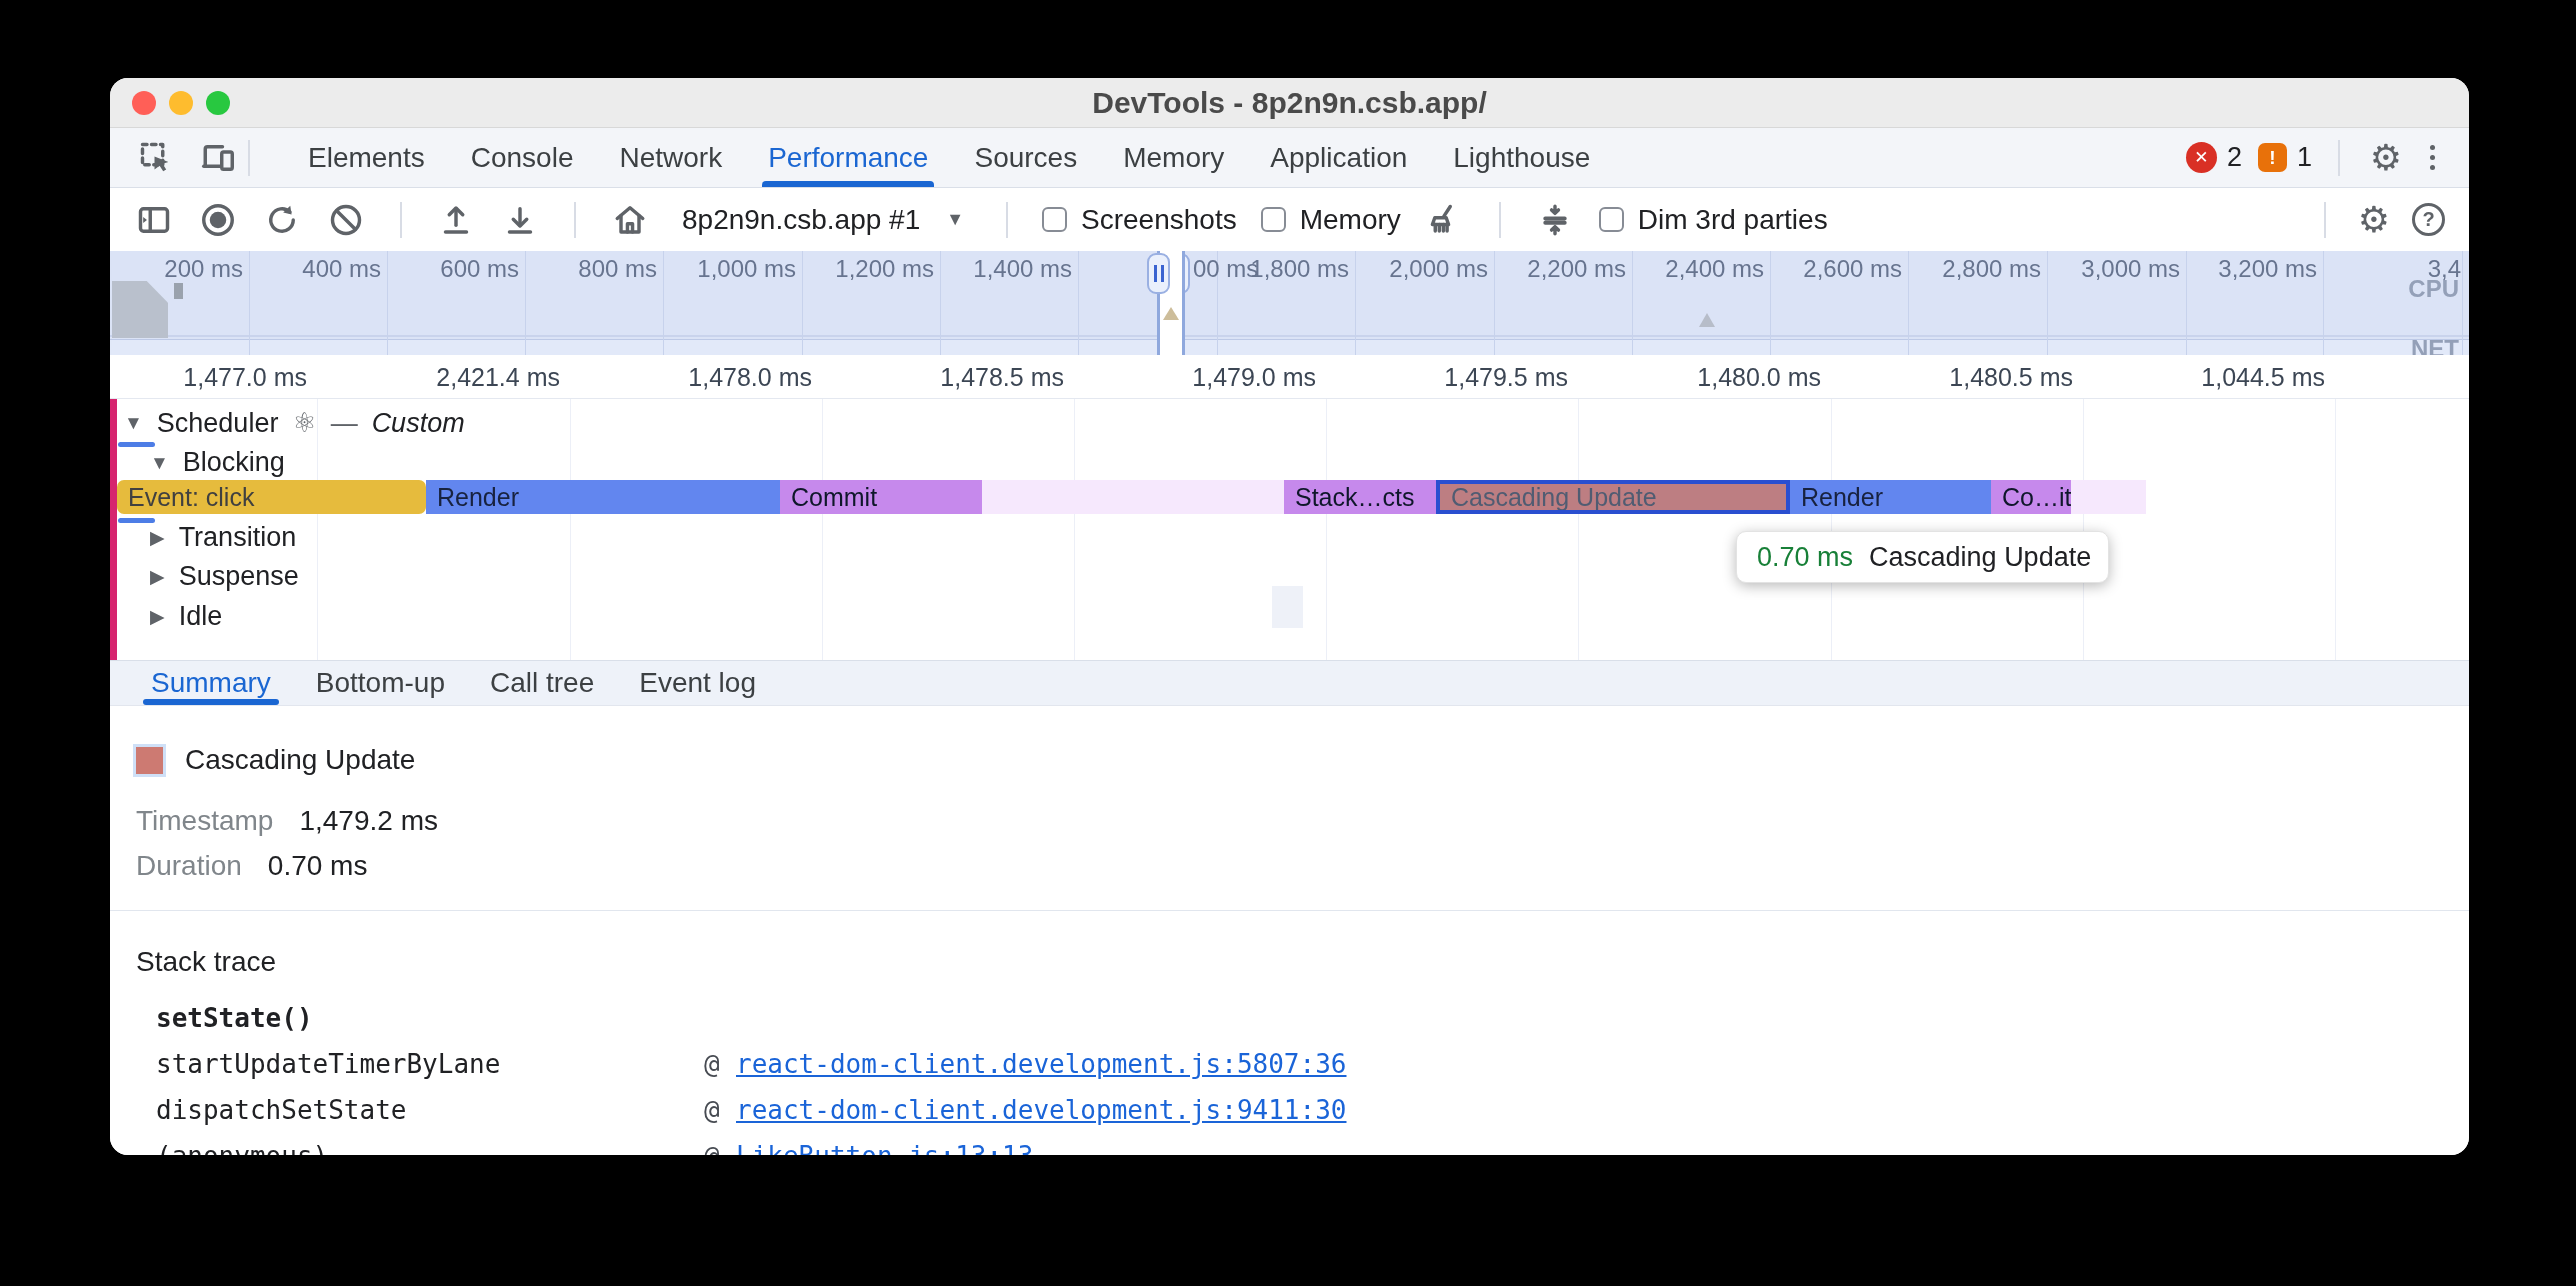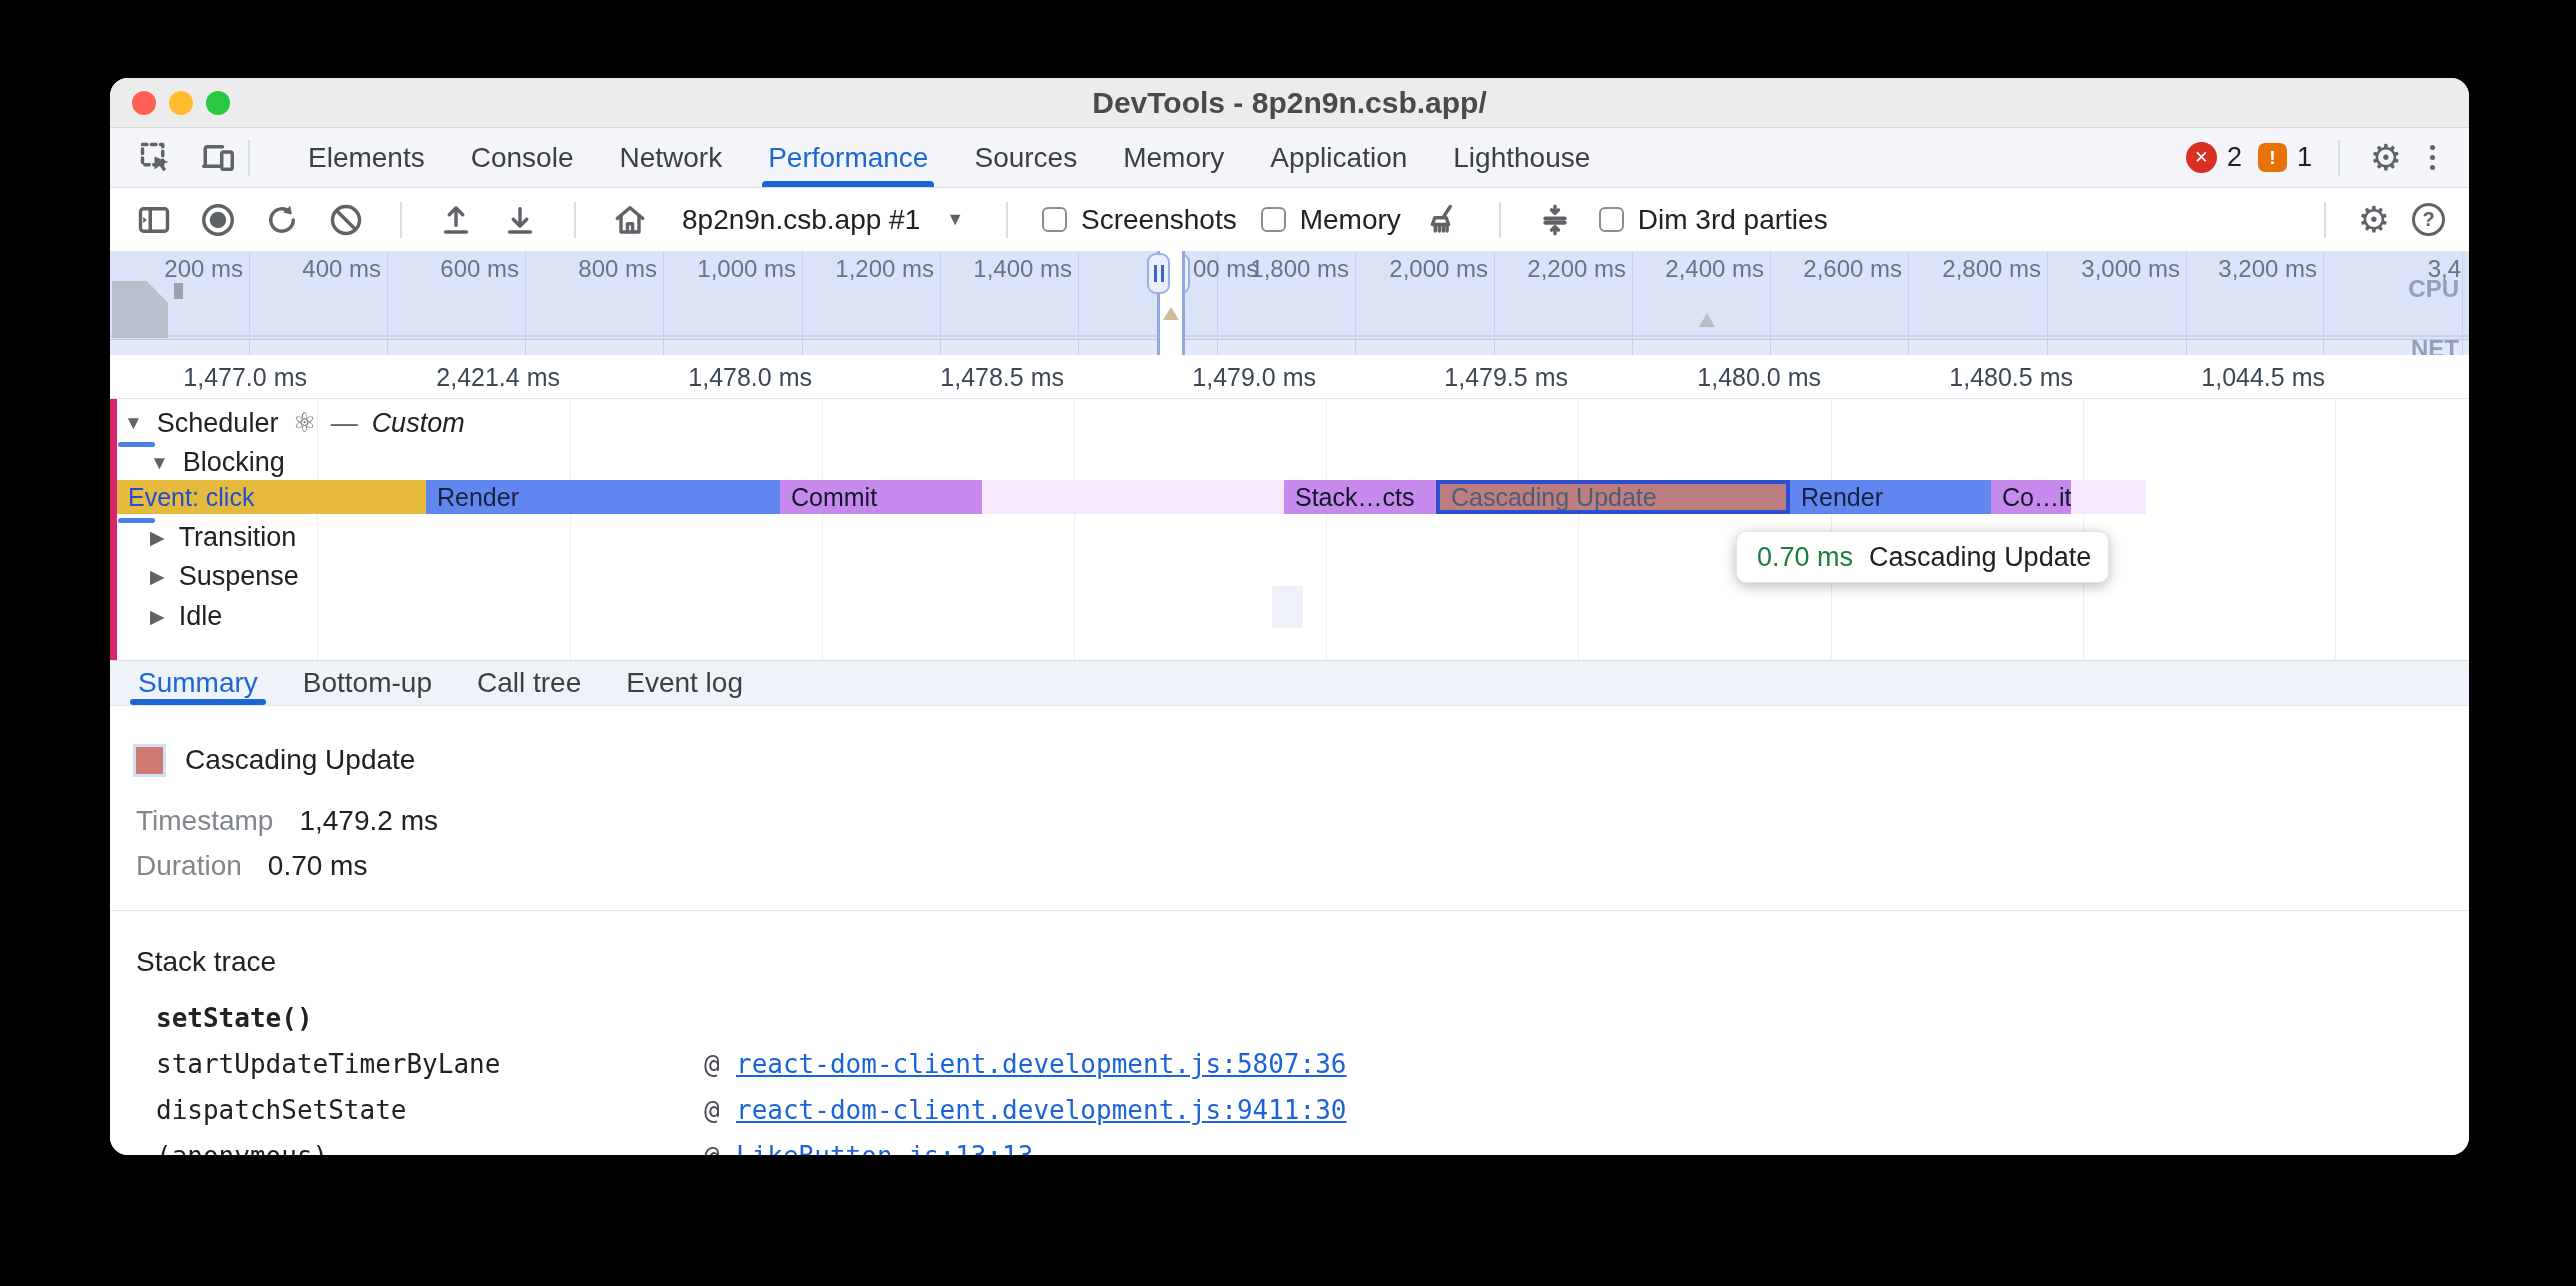--- a/index.html
+++ b/index.html
@@ -70,34 +70,34 @@
   .grid-line{position:absolute;top:0;bottom:0;width:1px;background:#eceff7;}
   .color-strip{position:absolute;left:0;top:0;bottom:0;width:7px;background:var(--magenta);}
   .trow{position:absolute;display:flex;align-items:center;gap:14px;font-size:27px;color:#202124;}
   .tw{color:#5f6368;font-size:19px;}
   .atom{color:#5f6368;font-size:27px;}
   .dash-sep{color:#5f6368;}
   .custom-lbl{font-style:italic;color:#202124;}
   .blue-dash{position:absolute;width:37px;height:5px;border-radius:3px;background:#4d7de6;}
   .bars{position:absolute;left:0;top:81px;right:0;height:34px;}
   .bar{position:absolute;top:0;height:34px;line-height:34px;font-size:25px;padding-left:11px;white-space:nowrap;overflow:hidden;}
-  .bar.yellow{background:var(--c-yellow);color:#1d4ed8;}
+  .bar.yellow{background:var(--c-yellow);color:#404040;border-radius:7px;}
   .bar.blue{background:var(--c-blue);color:#18223f;}
   .bar.purple{background:var(--c-purple);color:#0f172a;}
   .bar.lavender{background:var(--c-lavender);}
   .bar.rose{background:var(--c-rose);color:#505c72;border:4px solid var(--c-roseborder);line-height:26px;}
   .hl-rect{position:absolute;background:#eef1f8;}
   .tooltip{position:absolute;left:1626px;top:132px;width:373px;height:52px;background:#fff;border:1px solid #e3e3e3;
     border-radius:10px;box-shadow:0 3px 14px rgba(0,0,0,.28);display:flex;align-items:center;gap:16px;padding-left:20px;
     font-size:27px;z-index:5;}
   .tt-dur{color:var(--green);}
   .tt-name{color:#202124;}
   
   .bstrip{position:absolute;left:0;top:582px;right:0;height:46px;background:#eef2f9;border-top:1px solid #d9dfe9;
-    border-bottom:1px solid #e2e6ee;display:flex;align-items:center;gap:45px;padding-left:28px;}
+    border-bottom:1px solid #e2e6ee;display:flex;align-items:center;gap:45px;padding-left:41px;}
   .btab{position:relative;height:100%;display:flex;align-items:center;font-size:28px;color:#3c4043;white-space:nowrap;}
   .btab.active{color:var(--accent);}
   .btab.active::after{content:"";position:absolute;left:-8px;right:-8px;bottom:0;height:6px;border-radius:4px;background:var(--accent);}
   
   .content{position:absolute;left:0;top:628px;right:0;bottom:0;background:#fff;padding:36px 0 0 26px;font-size:28px;color:#202124;}
   .legend-row{display:flex;align-items:center;gap:22px;height:36px;margin-bottom:20px;}
   .legend-sq{width:27px;height:27px;background:var(--c-legend);outline:3px solid #cfe0f7;}
   .kv{display:flex;align-items:center;height:45px;}
   .kv .k{color:#80868b;margin-right:26px;}
   .divider{height:1px;background:#e1e6ee;margin:22px 0 26px -26px;}

